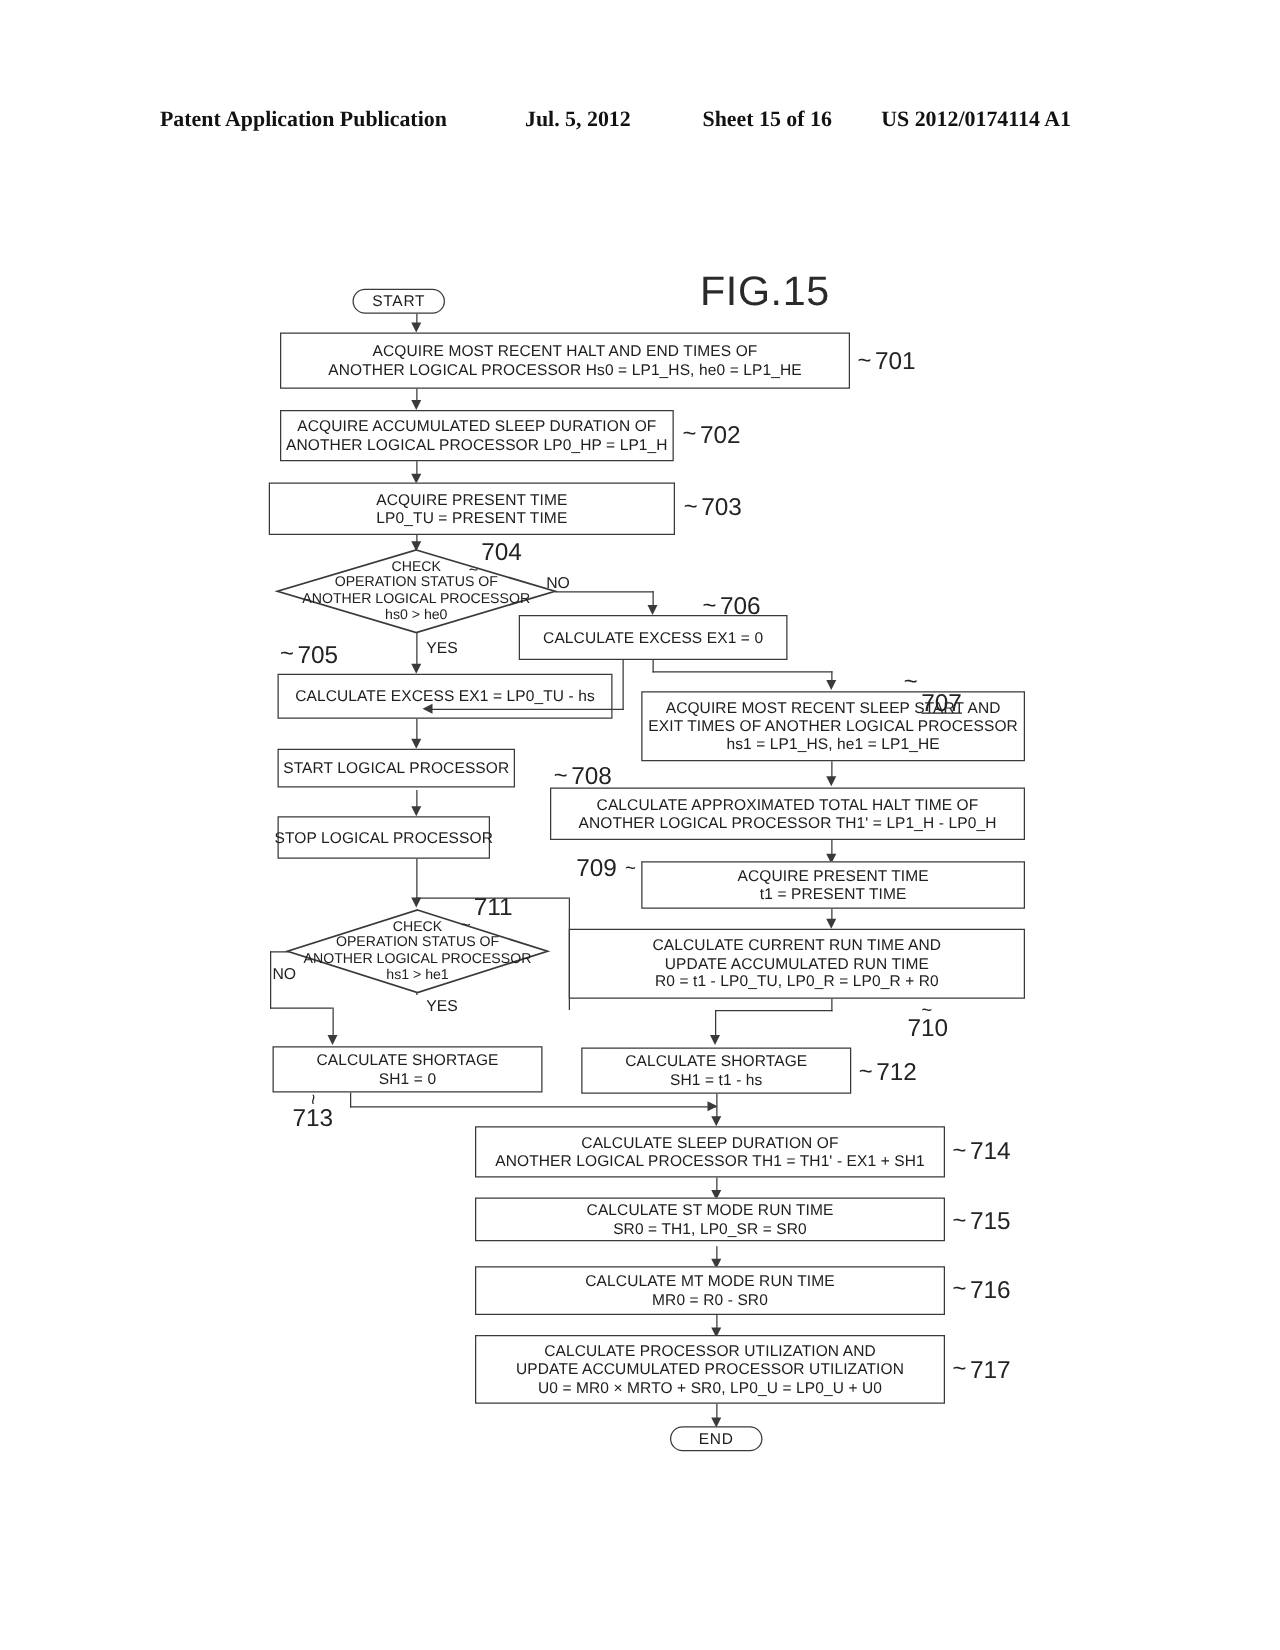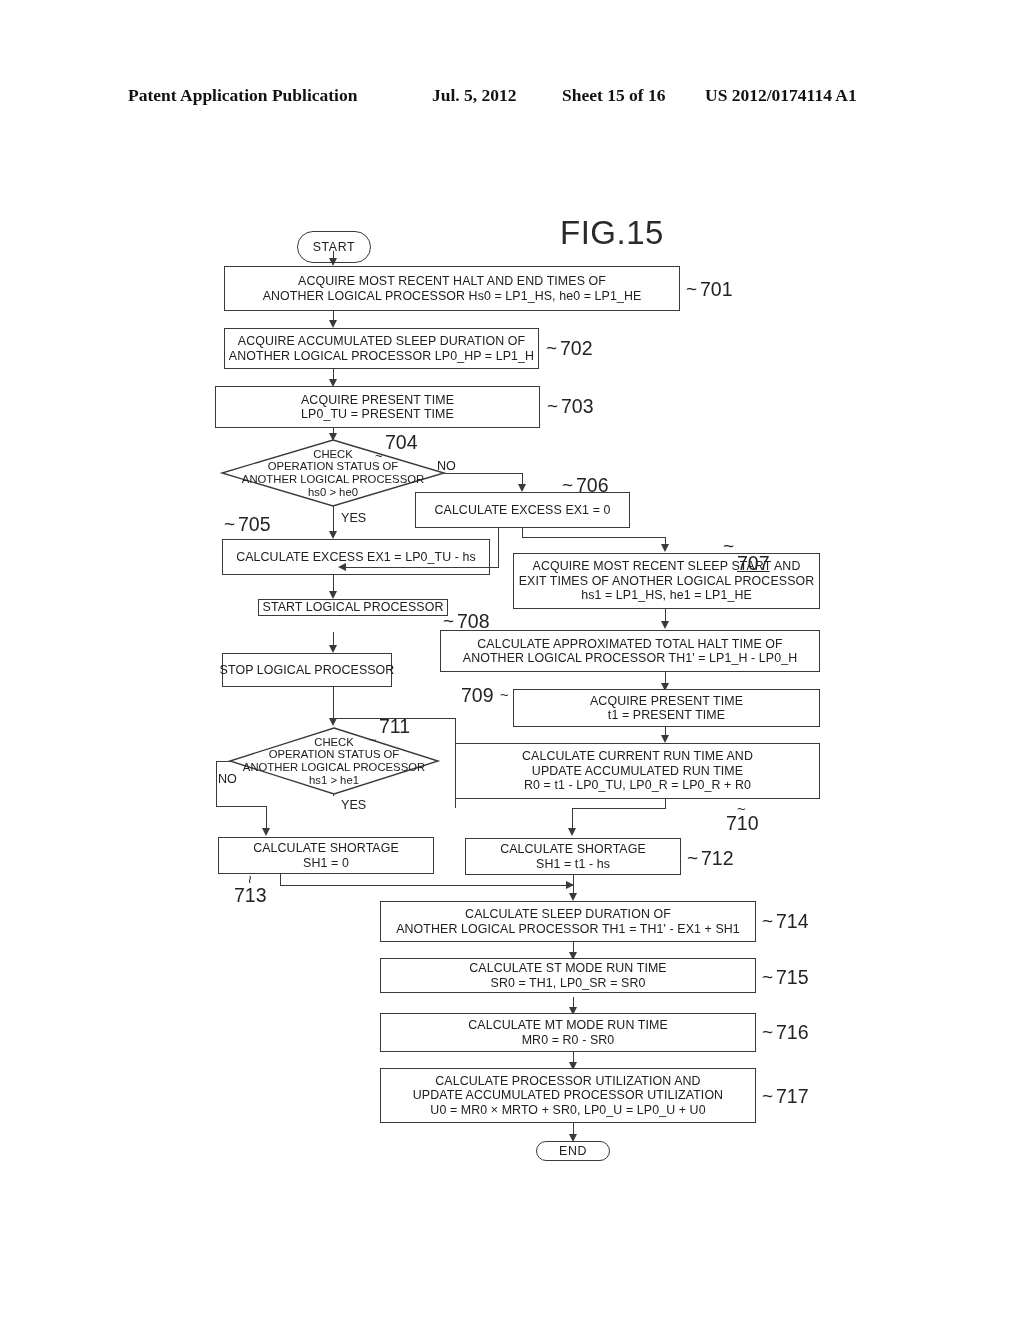--- a/index.html
+++ b/index.html
@@ -25,21 +25,21 @@
     width: 1024px;
     height: 26px;
     font-family: "Liberation Serif", serif;
     font-weight: bold;
     font-size: 17.5px;
     color: #121212;
     white-space: nowrap;
   }
   .hdr span { position: absolute; top: 0; }
   .hdr-pub   { left: 128px; }
-  .hdr-date  { left: 432px; }
+  .hdr-date  { left: 420px; }
   .hdr-sheet { left: 562px; }
   .hdr-num   { left: 705px; }
 
   
   .fig-title {
     position: absolute;
     left: 560px;
     top: 214px;
     font-family: "Liberation Sans", sans-serif;
     font-size: 33px;
@@ -156,21 +156,21 @@
 
   <div class="hdr">
     <span class="hdr-pub">Patent Application Publication</span>
     <span class="hdr-date">Jul. 5, 2012</span>
     <span class="hdr-sheet">Sheet 15 of 16</span>
     <span class="hdr-num">US 2012/0174114 A1</span>
   </div>
 
   <div class="fig-title">FIG.15</div>
 
-  <div class="term" style="left:297px; top:231px; width:74px; height:32px;">START</div>
+  <div class="term" style="left:282px; top:231px; width:74px; height:20px;">START</div>
 
   <div class="vline" style="left:333px; top:251px; height:8px;"></div>
   <div class="arrow-d" style="left:329px; top:258px;"></div>
 
   <div class="node" style="left:224px; top:266px; width:456px; height:45px;">
     <span class="ln">ACQUIRE MOST RECENT HALT AND END TIMES OF</span>
     <span class="ln">ANOTHER LOGICAL PROCESSOR Hs0 = LP1_HS, he0 = LP1_HE</span>
   </div>
   <div class="tilde" style="left:686px; top:278px;">~</div>
   <div class="refnum" style="left:700px; top:278px;">701</div>
@@ -233,21 +233,21 @@
     <span class="ln">CALCULATE EXCESS EX1 = LP0_TU - hs</span>
   </div>
 
   <div class="vline" style="left:498px; top:528px; height:40px;"></div>
   <div class="hline" style="left:345px; top:567px; width:154px;"></div>
   <div class="arrow-r" style="left:338px; top:563px; transform:rotate(180deg);"></div>
 
   <div class="vline" style="left:333px; top:575px; height:20px;"></div>
   <div class="arrow-d" style="left:329px; top:591px;"></div>
 
-  <div class="node" style="left:222px; top:599px; width:190px; height:17px;margin-left:36px;">
+  <div class="node" style="left:222px; top:599px; width:190px; height:31px;">
     <span class="ln">START LOGICAL PROCESSOR</span>
   </div>
 
   <div class="vline" style="left:333px; top:632px; height:17px;"></div>
   <div class="arrow-d" style="left:329px; top:645px;"></div>
 
   <div class="node" style="left:222px; top:653px; width:170px; height:34px;">
     <span class="ln">STOP LOGICAL PROCESSOR</span>
   </div>
 

